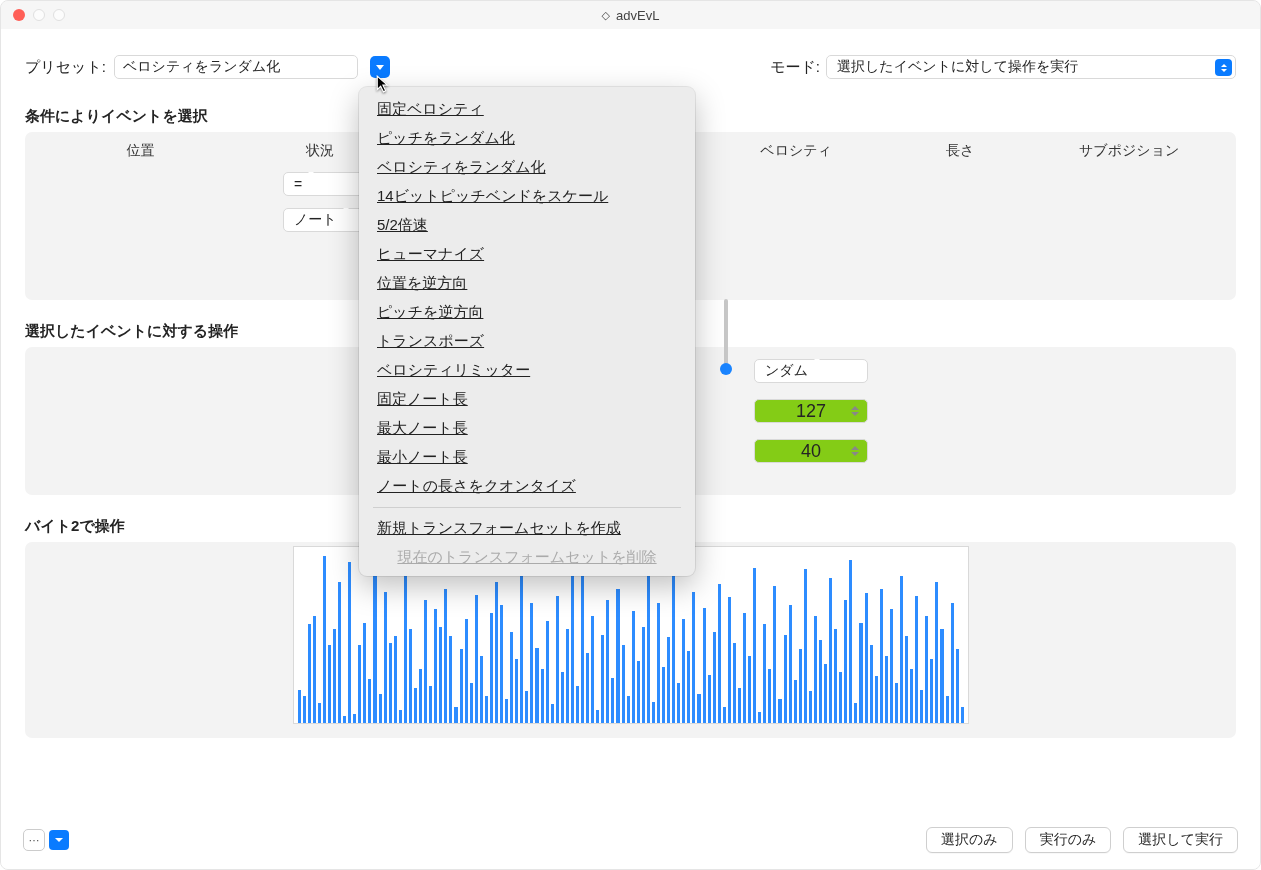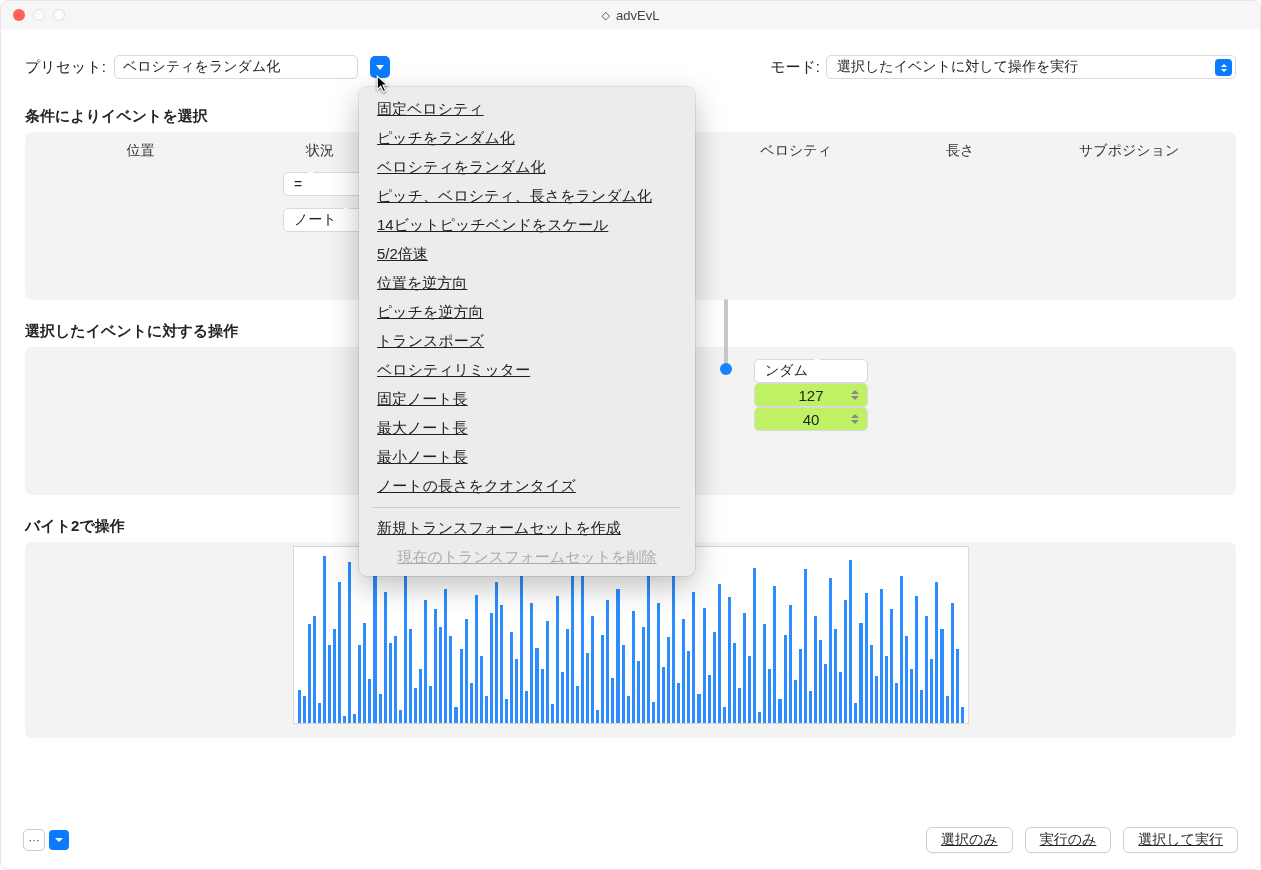--- a/index.html
+++ b/index.html
@@ -143,24 +143,24 @@
   .op-select {
     height:24px;width:114px;
     border:1px solid #d9d9d9;border-radius:5px;background:#fff;
     display:flex;align-items:center;padding-left:10px;font-size:14px;
     position:relative;
   }
   .op-select .chev{right:2px;top:2px;width:18px;height:18px;}
   
   .numfield {
     height:24px;width:114px;
-    border:1px solid #d9d9d9;border-radius:5px;background:#bef264;
+    border:1px solid #d9d9d9;border-radius:5px;background:#84cc16;
     display:flex;align-items:center;justify-content:center;
-    font-size:15px;position:relative;
-    margin-top:0;
+    font-size:18px;position:relative;
+    margin-top:16px;
   }
   .numfield .stepper {
     position:absolute; right:4px;
     width:16px;height:16px;
     display:flex;flex-direction:column;justify-content:center;align-items:center;
   }
   .stepper::before{content:"";border-left:4px solid transparent;border-right:4px solid transparent;border-bottom:4px solid #888;margin-bottom:2px;}
   .stepper::after{content:"";border-left:4px solid transparent;border-right:4px solid transparent;border-top:4px solid #888;}
   
   .slider-area {
@@ -217,21 +217,20 @@
   
   .btnrow { display:flex; gap:12px; margin-left:auto; }
   .btn {
     height:26px; padding:0 14px;
     border:1px solid #cfcfcf;
     border-radius:6px;
     background:#fff;
     font-size:14px;
     display:flex;align-items:center;
     box-shadow:0 1px 1px rgba(0,0,0,.03);
-    text-decoration:underline;
   }
   
   
   .menu {
     position:absolute;
     left:358px; top:58px;
     width:336px;
     background:#ececec;
     border-radius:8px;
     box-shadow:0 10px 30px rgba(0,0,0,.25), 0 0 0 1px rgba(0,0,0,.08);
@@ -472,23 +471,23 @@
     <div class="slider-area">
       <div class="slider-track">
           <div class="slider-knob"></div>
         </div>
     </div>
 
     <div class="menu" id="preset-menu">
         <div class="menu-item">固定ベロシティ</div>
         <div class="menu-item">ピッチをランダム化</div>
         <div class="menu-item">ベロシティをランダム化</div>
-        <div class="menu-item">ピッチ、ベロシティ、長さをランダム化</div>
         <div class="menu-item">14ビットピッチベンドをスケール</div>
         <div class="menu-item">5/2倍速</div>
+        <div class="menu-item">ヒューマナイズ</div>
         <div class="menu-item">位置を逆方向</div>
         <div class="menu-item">ピッチを逆方向</div>
         <div class="menu-item">トランスポーズ</div>
         <div class="menu-item">ベロシティリミッター</div>
         <div class="menu-item">固定ノート長</div>
         <div class="menu-item">最大ノート長</div>
         <div class="menu-item">最小ノート長</div>
         <div class="menu-item">ノートの長さをクオンタイズ</div>
         <div class="menu-sep"></div>
         <div class="menu-item">新規トランスフォームセットを作成</div>

